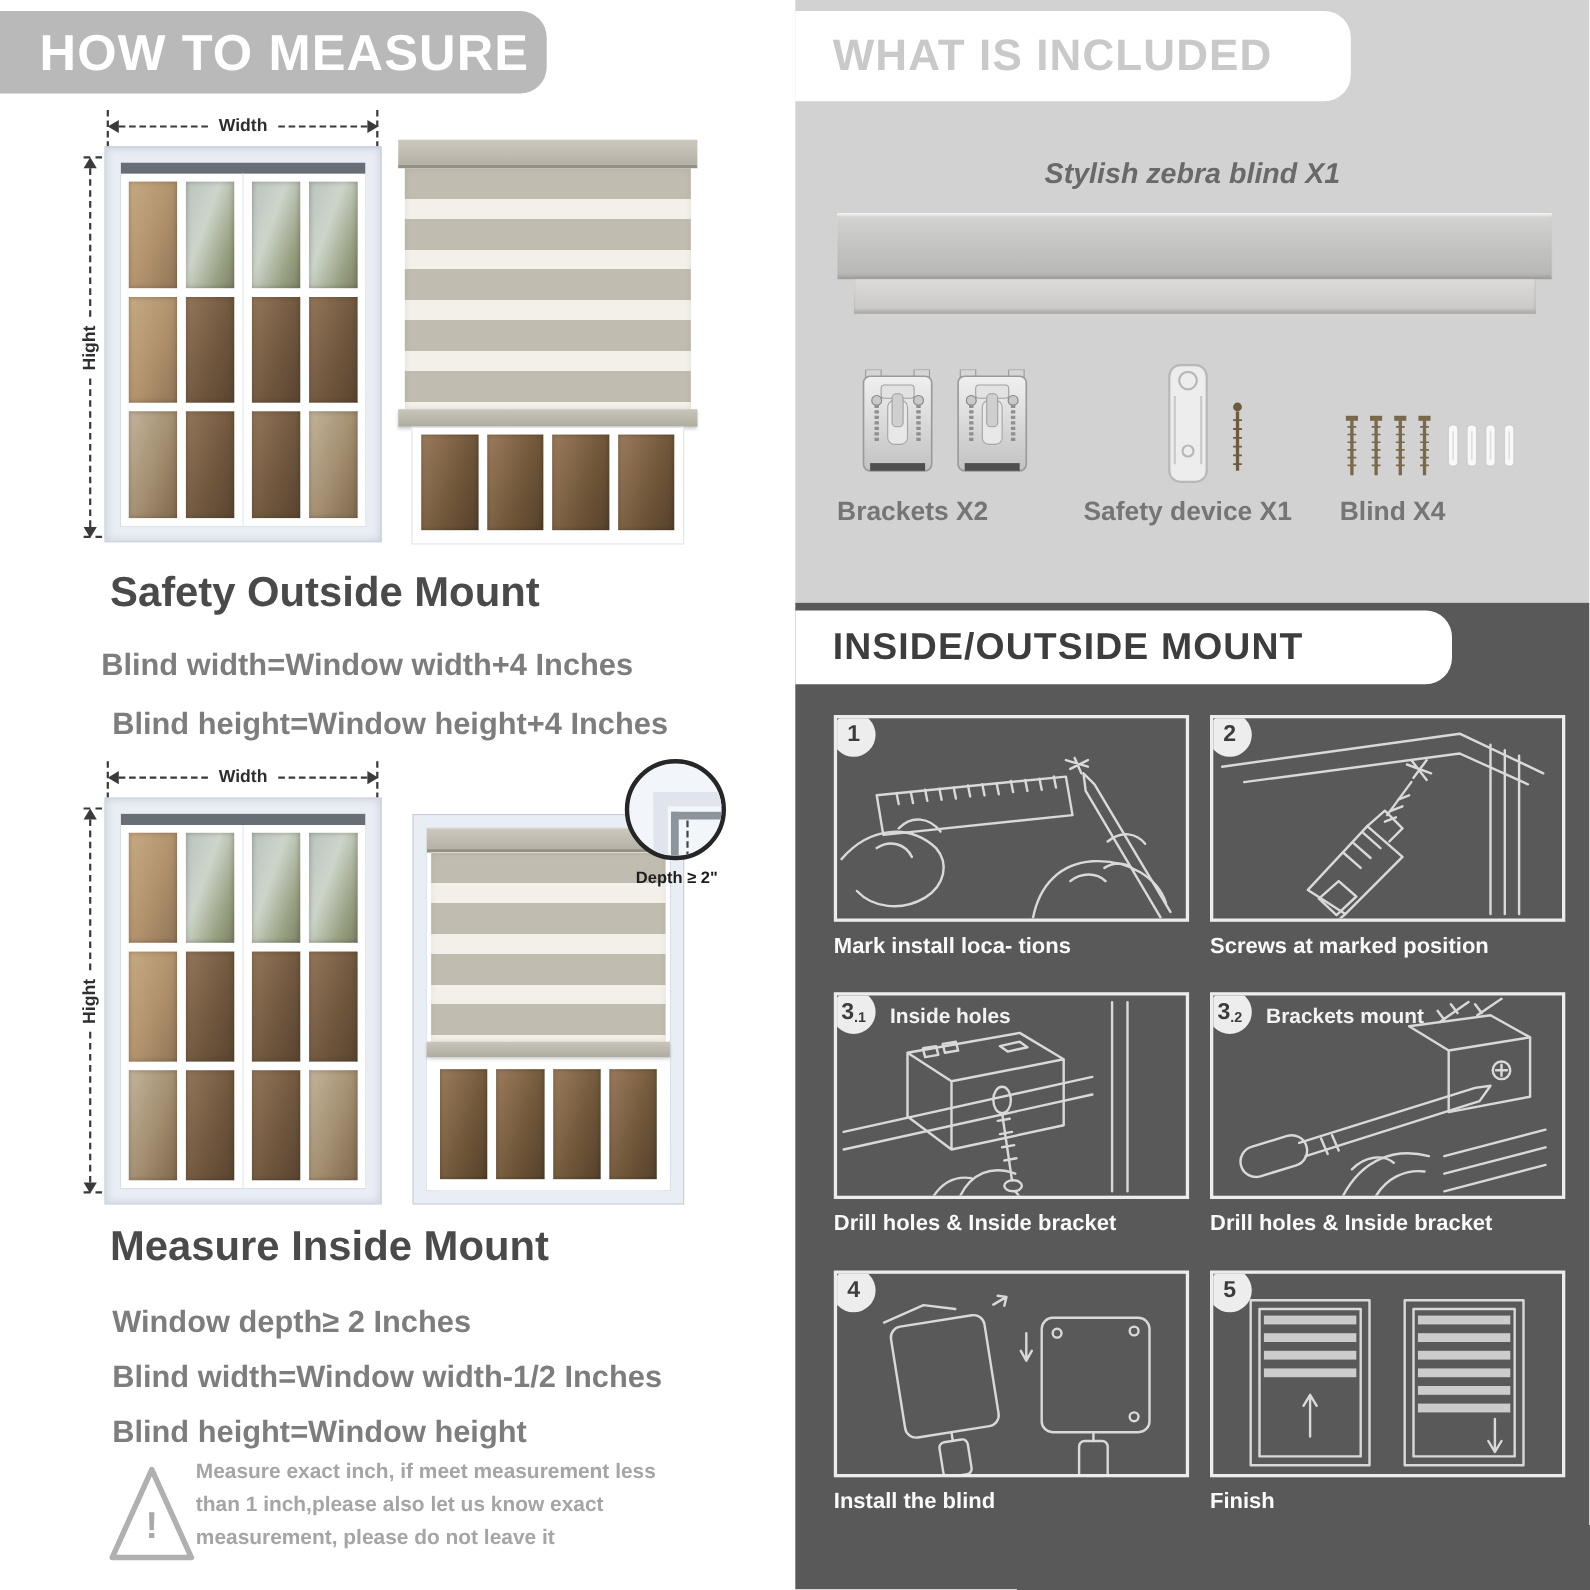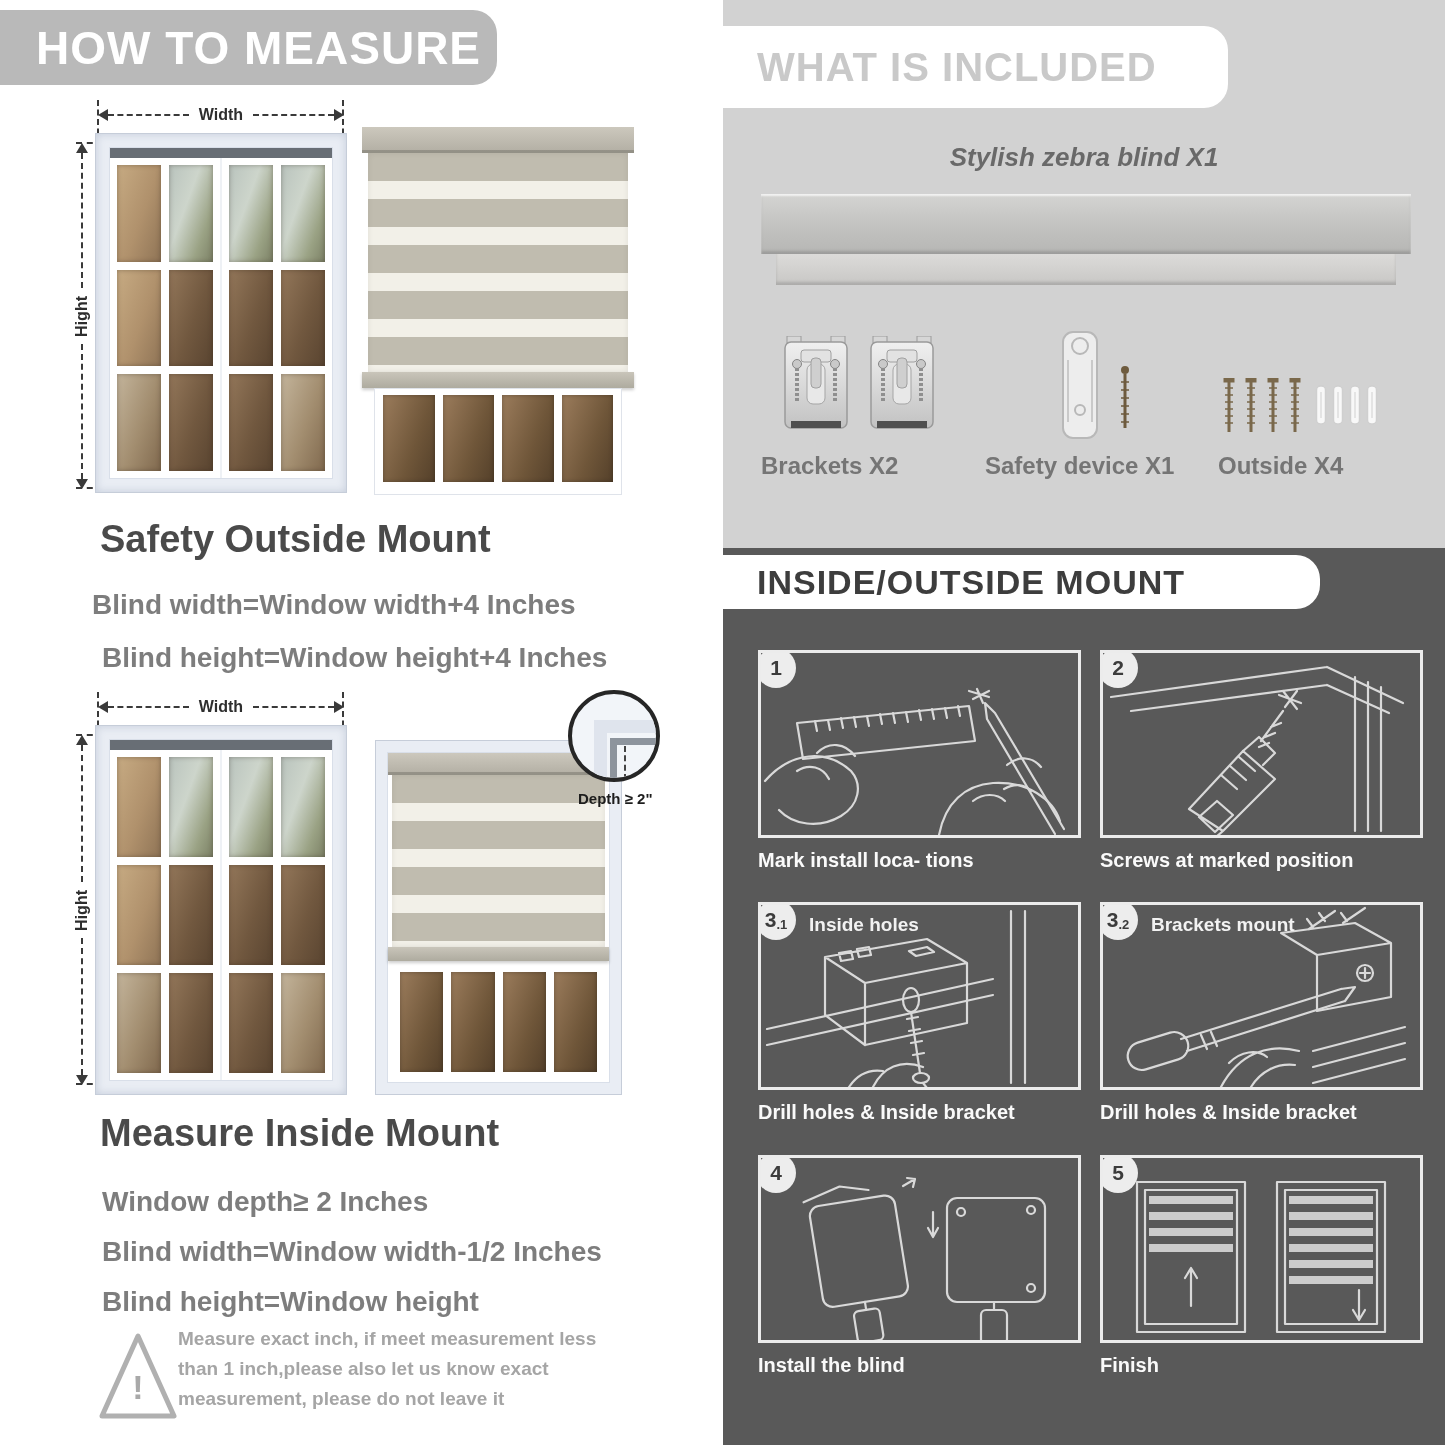--- a/index.html
+++ b/index.html
@@ -5,22 +5,22 @@
   * { margin:0; padding:0; box-sizing:border-box; }
   html,body { width:1445px; height:1445px; }
   body { font-family:"Liberation Sans", sans-serif; font-weight:bold; background:#fff;
          position:relative; overflow:hidden; }
 
   
   .banner { position:absolute; border-radius:0 24px 24px 0; display:flex; align-items:center; }
   #b1 { left:0; top:10px; width:497px; height:75px; background:#b9b9b9; color:#ffffff;
         font-size:46px; padding-left:36px; letter-spacing:1px; }
   #b2 { left:0; top:10px; width:505px; height:82px; background:#ffffff; color:#c9c9c9;
-        font-size:40px; padding-left:34px; letter-spacing:1px;margin-top:16px; }
-  #b3 { left:0; top:7px;  width:597px; height:54px; background:#ffffff; color:#3d3d3d;
+        font-size:40px; padding-left:34px; letter-spacing:1px; }
+  #b3 { left:0; top:7px;  width:597px; height:67px; background:#ffffff; color:#3d3d3d;
         font-size:34px; padding-left:34px; letter-spacing:1px;text-align:right; }
 
   
   #sec-top  { position:absolute; left:723px; top:0;     width:722px; height:548px; background:#d2d2d2; }
   #sec-dark { position:absolute; left:723px; top:548px; width:722px; height:897px; background:#595959; }
 
   
   .window { position:absolute; background:#e9edf4; border:1px solid #c6cdd9; padding:13px;
             box-shadow:inset 0 0 8px rgba(100,120,150,.28); }
   .win-in { width:100%; height:100%; background:#fff; display:flex; flex-direction:column;
@@ -346,21 +346,21 @@
         </g>
       <g transform="translate(151,8)">
           <rect x="-4.5" y="0" width="9" height="38" rx="4"></rect>
           <line x1="0" y1="6" x2="0" y2="32" stroke="#dedede"></line>
         </g>
     </g>
   </svg>
 
   <div class="plabel" style="left:38px; width:200px;">Brackets X2</div>
   <div class="plabel" style="left:262px; width:215px;">Safety device X1</div>
-  <div class="plabel" style="left:495px; width:170px;">Outside X4</div>
+  <div class="plabel" style="left:495px; width:170px;">Blind X4</div>
 </div>
 
 <div id="sec-dark">
   <div class="banner" id="b3">INSIDE/OUTSIDE MOUNT</div>
 
   <div class="step" style="left:35px; top:102px;">
     <div class="pframe">
       <div class="badge">
         <span>1</span>
           <span class="ns"></span>

